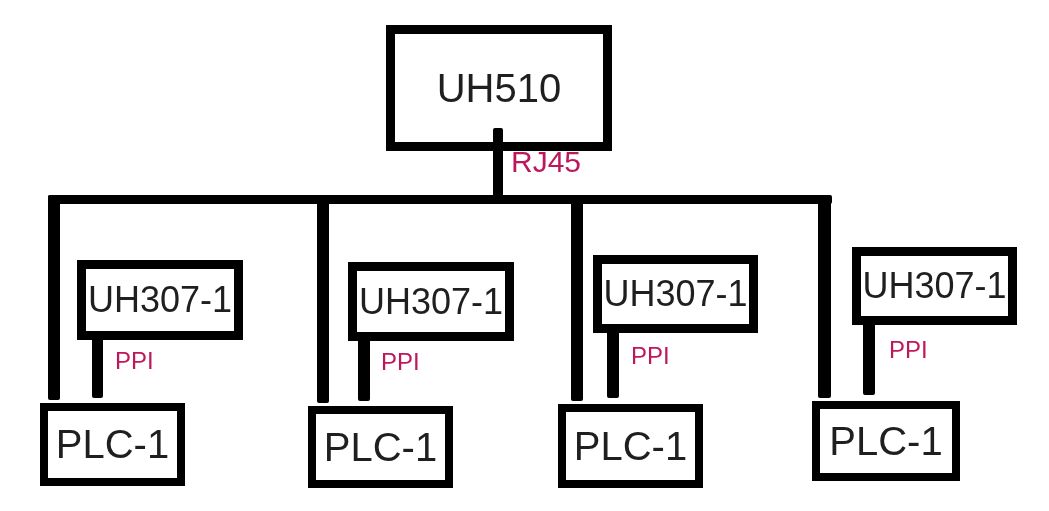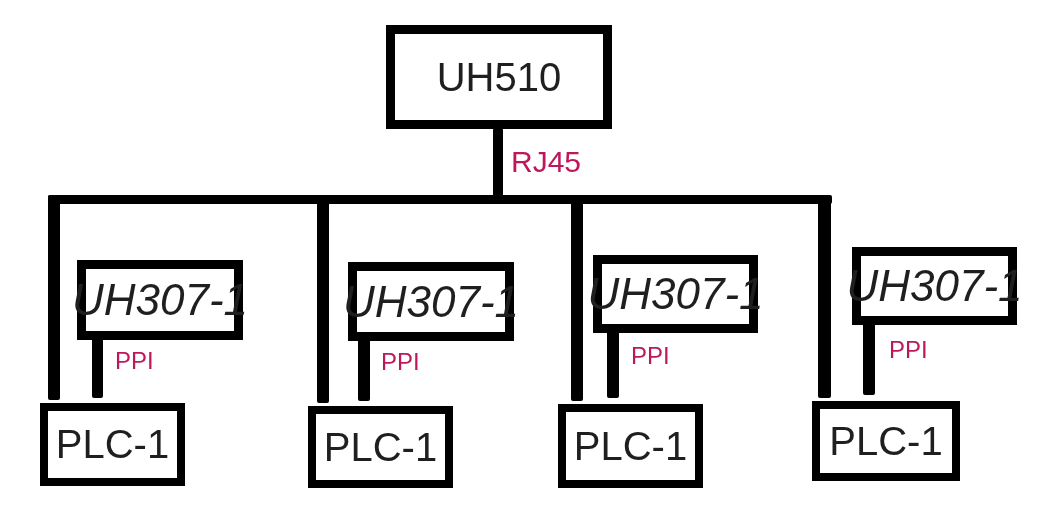--- a/index.html
+++ b/index.html
@@ -33,37 +33,37 @@
     border-radius: 2px;
   }
   .edge-label {
     position: absolute;
     color: #be185d;
     white-space: nowrap;
     line-height: 1;
   }
 
   
-  .root-node   { left: 386px; top: 25px;  width: 226px; height: 104px; font-size: 40px; }
+  .root-node   { left: 386px; top: 25px;  width: 226px; height: 126px; font-size: 40px; }
 
   
   .rj45-line   { left: 493px; top: 128px; width: 10px;  height: 70px; }
   .rj45-label  { left: 511px; top: 147px; font-size: 30px; }
 
   
   .bus-line    { left: 48px;  top: 195px; width: 784px; height: 9px; }
 
   
   .drop-1 { left: 48px;  top: 195px; width: 12px; height: 205px; }
   .drop-2 { left: 317px; top: 195px; width: 12px; height: 208px; }
   .drop-3 { left: 571px; top: 195px; width: 12px; height: 206px; }
   .drop-4 { left: 818px; top: 195px; width: 13px; height: 203px; }
 
   
-  .gw { font-size: 44px; font-style: italic; }
+  .gw { font-size: 36px; }
   .gw-1 { left: 77px;  top: 260px; width: 166px; height: 80px; }
   .gw-2 { left: 348px; top: 262px; width: 166px; height: 79px; }
   .gw-3 { left: 593px; top: 255px; width: 165px; height: 78px; }
   .gw-4 { left: 852px; top: 247px; width: 165px; height: 78px; }
 
   
   .ppi-1 { left: 92px;  top: 338px; width: 11px; height: 60px; }
   .ppi-2 { left: 358px; top: 339px; width: 12px; height: 62px; }
   .ppi-3 { left: 607px; top: 331px; width: 12px; height: 67px; }
   .ppi-4 { left: 863px; top: 323px; width: 12px; height: 72px; }

